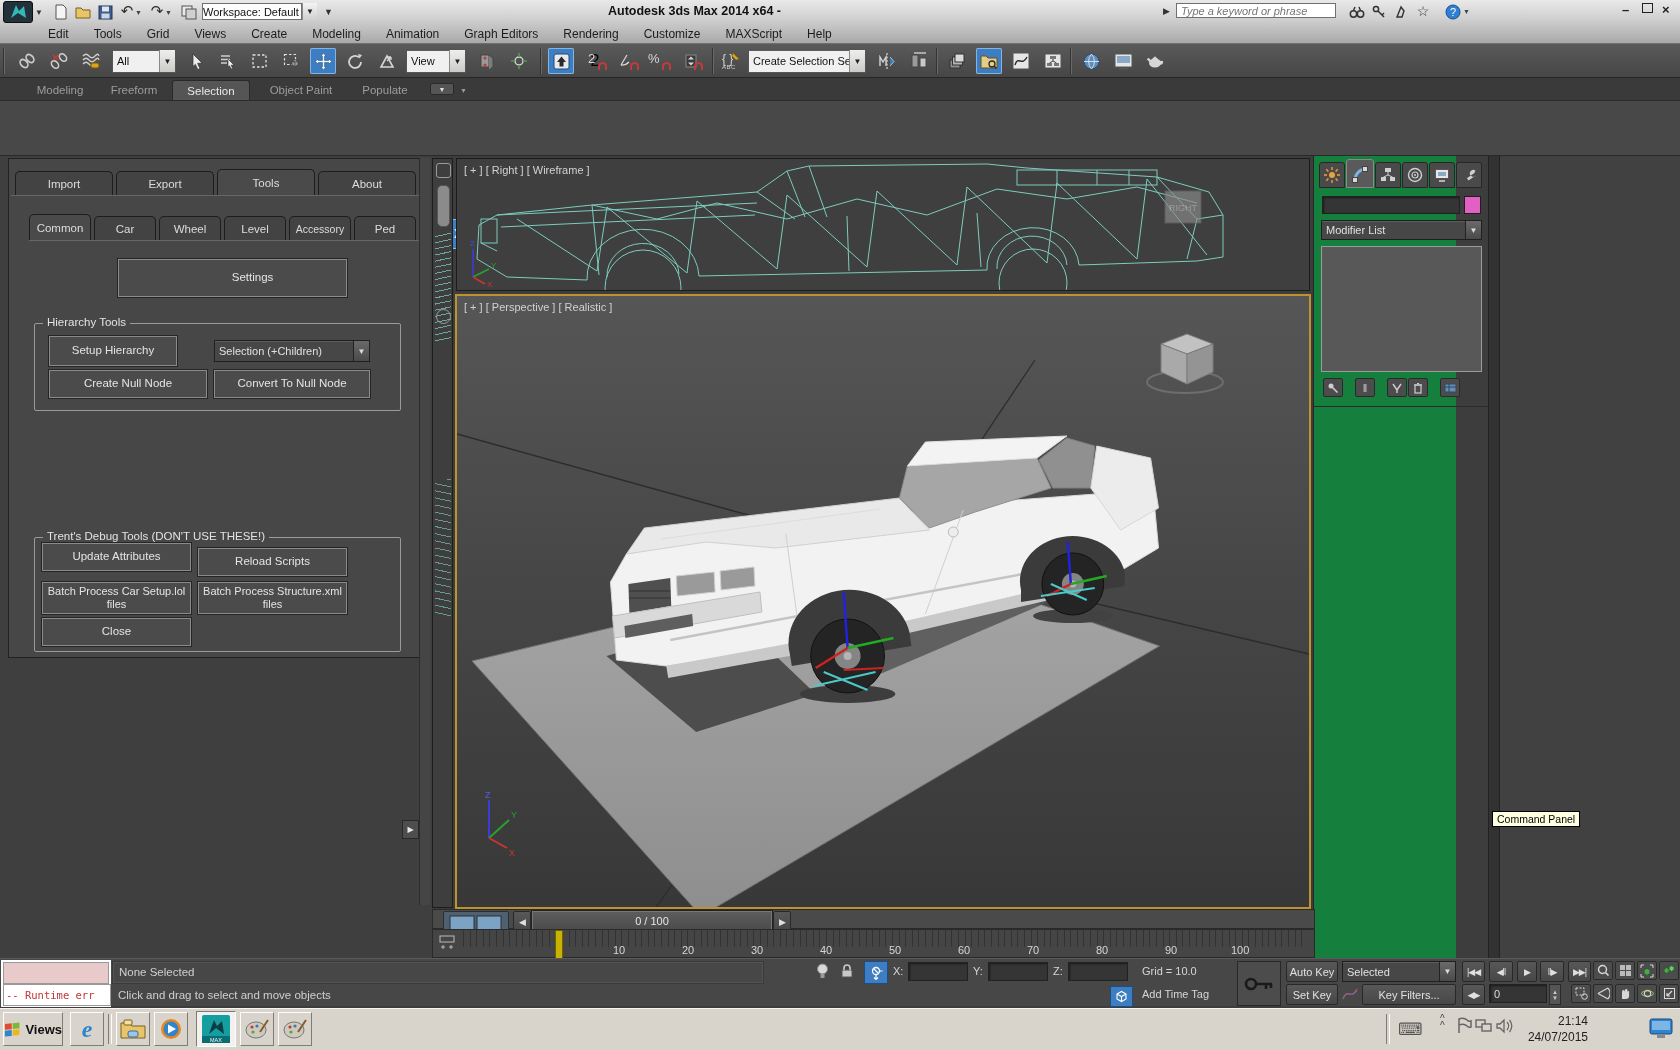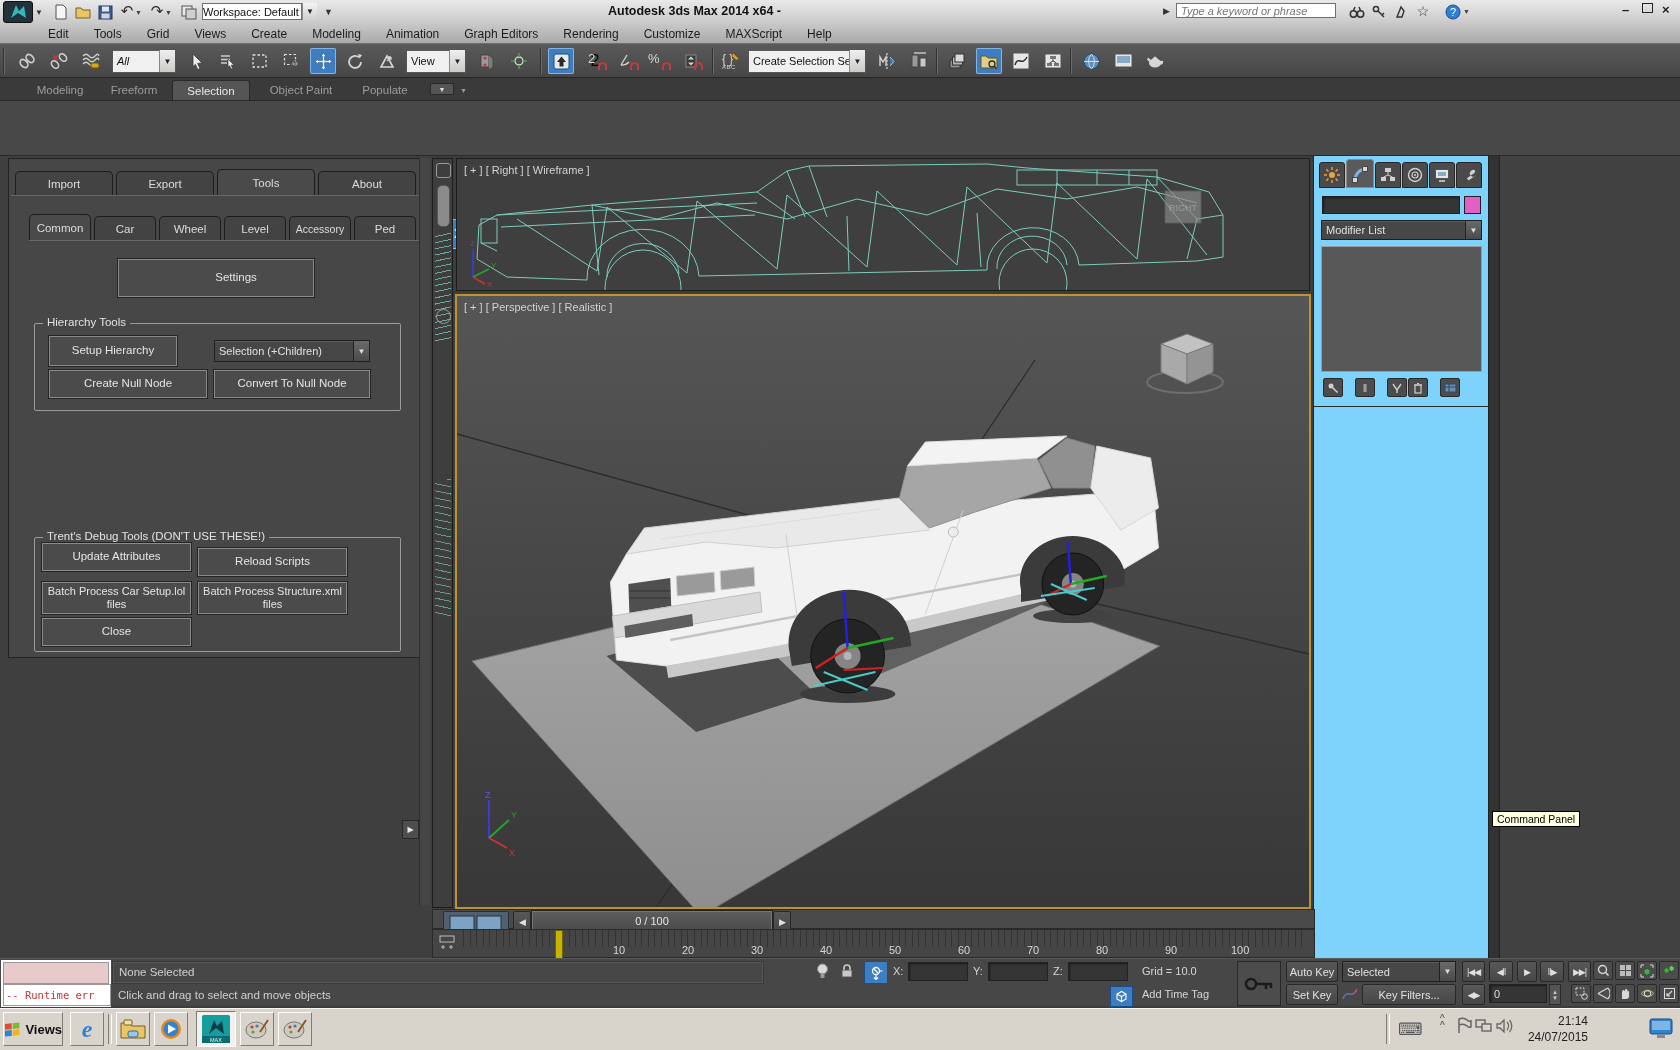--- a/index.html
+++ b/index.html
@@ -178,21 +178,21 @@
         <ellipse cx="13" cy="5.5" rx="3" ry="4.2" transform="rotate(-42 13 5.5)" fill="none" stroke="#cdcdcd" stroke-width="1.6"></ellipse>
         <path d="M3,3 L8,8 M8,3 L3,8" stroke="#c23b3b" stroke-width="1.6"></path>
       </svg>
     </span>
   <span class="a tbico" style="left:78px;">
     <svg width="20" height="18" viewBox="0 0 20 18">
         <path d="M2,4 q3,-3.5 6,0 t6,0 t4,0 M2,8 q3,-3.5 6,0 t6,0 t4,0 M2,12 q3,-3.5 6,0 t6,0" fill="none" stroke="#cdcdcd" stroke-width="1.3"></path>
         <rect x="10" y="11" width="8" height="5" rx="2" fill="#d9a31d" stroke="#7a5a08"></rect>
       </svg>
     </span>
-  <div class="a darkcombo" style="left:112px;top:5px;width:64px;height:24px;background:#f0f0f0;color:#111;border-color:#555;font-style:italic;">
+  <div class="a darkcombo" style="left:112px;top:5px;width:64px;height:24px;background:#f0f0f0;color:#111;border-color:#555;">
     <span class="val">All</span>
     <span class="arr" style="background:linear-gradient(#efefef,#cbcbc8);color:#222;border-left:1px solid #888;">▼</span>
   </div>
   <span class="a tbico" style="left:184px;">
     <svg width="16" height="17" viewBox="0 0 16 17">
         <path d="M4,1 L13,10 L8.6,10.4 L11,15.6 L8.8,16.6 L6.4,11.4 L4,13.6 Z" fill="#ececec" stroke="#333" stroke-width=".7"></path>
       </svg>
     </span>
   <span class="a tbico" style="left:214px;">
     <svg width="17" height="16" viewBox="0 0 17 16">
@@ -435,21 +435,21 @@
   <span class="a" style="left:2px;top:36px;width:416px;height:1px;background:#666;"></span>
 
   <span class="a tab active" style="left:20px;top:55px;width:62px;height:26px;">Common</span>
   <span class="a tab" style="left:85px;top:57px;width:62px;height:24px;">Car</span>
   <span class="a tab" style="left:150px;top:57px;width:62px;height:24px;">Wheel</span>
   <span class="a tab" style="left:215px;top:57px;width:62px;height:24px;">Level</span>
   <span class="a tab" style="left:280px;top:57px;width:62px;height:24px;font-size:10.5px;">Accessory</span>
   <span class="a tab" style="left:345px;top:57px;width:62px;height:24px;">Ped</span>
   <span class="a" style="left:20px;top:81px;width:390px;height:1px;background:#666;"></span>
 
-  <div class="a btn" style="left:109px;top:100px;width:196px;height:38px;padding-left:40px;">Settings</div>
+  <div class="a btn" style="left:109px;top:100px;width:229px;height:38px;padding-left:40px;">Settings</div>
 
   <div class="a gbox" style="left:25px;top:164px;width:367px;height:88px;">
     <span class="glabel">Hierarchy Tools</span>
     <div class="a btn" style="left:14px;top:12px;width:128px;height:30px;">Setup Hierarchy</div>
     <div class="a darkcombo" style="left:179px;top:16px;width:156px;height:22px;">
       <span class="val">Selection (+Children)</span>
       <span class="arr">▼</span>
     </div>
     <div class="a btn" style="left:14px;top:46px;width:158px;height:28px;">Create Null Node</div>
     <div class="a btn" style="left:179px;top:46px;width:156px;height:28px;">Convert To Null Node</div>
@@ -592,21 +592,21 @@
   <svg width="60" height="70" viewBox="0 0 60 70" style="position:absolute;left:14px;top:494px;">
     <path d="M18,48 V10" stroke="#3b3bd8" stroke-width="2"></path>
       <path d="M18,48 L38,30" stroke="#2ba02b" stroke-width="2"></path>
       <path d="M18,48 L36,58" stroke="#c33" stroke-width="2"></path>
     <text x="14" y="8" font-size="9" fill="#5a5ae8" font-family="Liberation Sans">Z</text>
     <text x="40" y="28" font-size="9" fill="#2ba02b" font-family="Liberation Sans">Y</text>
     <text x="38" y="66" font-size="9" fill="#c33" font-family="Liberation Sans">X</text>
   </svg>
 </div>
 
-<div class="a" style="left:1313px;top:156px;width:175px;height:802px;background:#7dd3fc;border-left:1px solid #262626;">
+<div class="a" style="left:1313px;top:156px;width:143px;height:802px;background:#15803d;border-left:1px solid #262626;">
 
   <span class="a" style="left:5px;top:6px;width:26px;height:26px;background:#4a4a4a;border:1px solid #262626;border-radius:3px 3px 0 0;display:flex;align-items:center;justify-content:center;">
     <svg width="16" height="16" viewBox="0 0 16 16">
         <circle cx="8" cy="8" r="3" fill="#e8a33d"></circle>
         <path d="M8,0 v3 M8,13 v3 M0,8 h3 M13,8 h3 M2.3,2.3 l2.1,2.1 M11.6,11.6 l2.1,2.1 M13.7,2.3 l-2.1,2.1 M4.4,11.6 l-2.1,2.1" stroke="#e8a33d" stroke-width="1.4"></path>
       </svg>
     </span>
   <span class="a" style="left:32px;top:3px;width:28px;height:29px;background:#5a5a5a;border:1px solid #8a8a8a;border-radius:3px 3px 0 0;display:flex;align-items:center;justify-content:center;">
     <svg width="18" height="18" viewBox="0 0 18 18">
         <path d="M4,15 A11,11 0 0 1 15,4" fill="none" stroke="#7fb2e5" stroke-width="3"></path>

